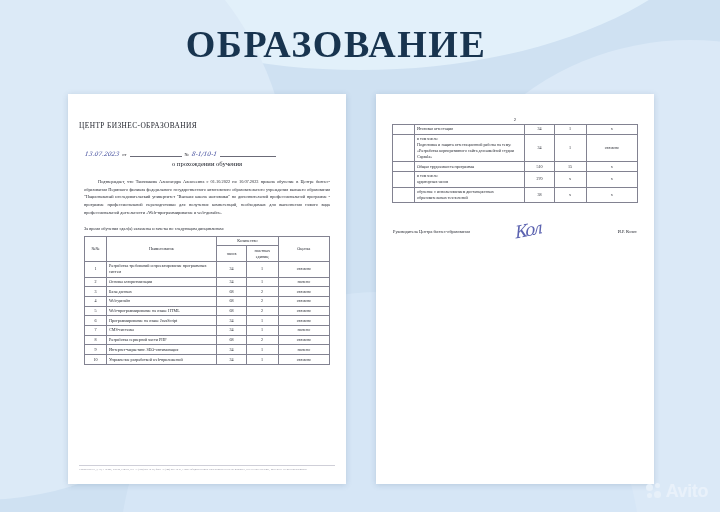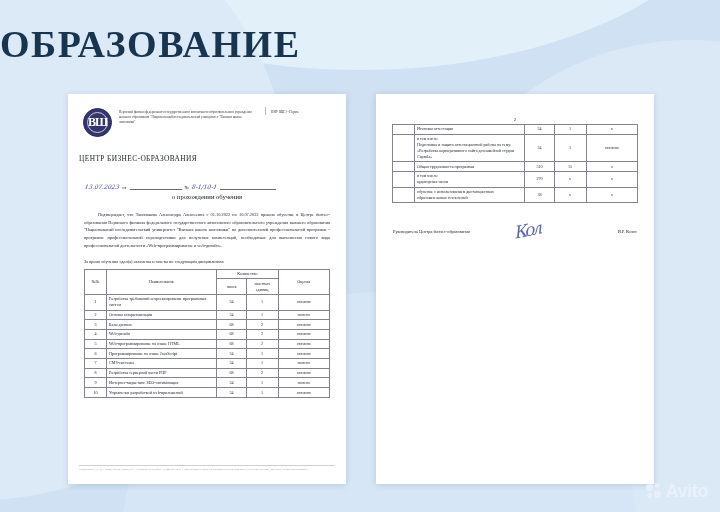--- a/index.html
+++ b/index.html
@@ -59,20 +59,21 @@
     border-radius: 50%;
     background: #d6e6f6;
   }
 
   
   #page-title {
     position: absolute;
     top: 22px;
     left: 0;
     width: 672px;
+    text-align: center;
     font-family: "Liberation Serif", serif;
     font-weight: bold;
     font-size: 38px;
     letter-spacing: 1.5px;
     color: #18344f;
     z-index: 5;
   }
 
   
   .sheet {
@@ -341,27 +342,20 @@
   <div class="bg-circle-left"></div>
   <div class="bg-circle-right"></div>
   <div class="bg-circle-bottom"></div>
 </div>
 
 <div id="page-title">ОБРАЗОВАНИЕ</div>
 
 <div class="sheet" id="doc-page-1">
   <div class="sheet-inner">
 
-    <div class="letterhead">
-      <div class="seal">
-        <div class="seal-mono">ВШ</div>
-      </div>
-      <div class="lh-text">Пермский филиал федерального государственного автономного образовательного учреждения высшего образования "Национальный исследовательский университет "Высшая школа экономики"</div>
-      <div class="lh-right">НИУ ВШЭ - Пермь</div>
-    </div>
 
     <div class="center-name">ЦЕНТР БИЗНЕС-ОБРАЗОВАНИЯ</div>
 
     <div class="date-line">
       <span class="hand">13.07.2023</span>
       <span>от</span>
       <span class="rule rule-a"></span>
       <span>№</span>
       <span class="hand">8-1/10-1</span>
       <span class="rule rule-b"></span>

